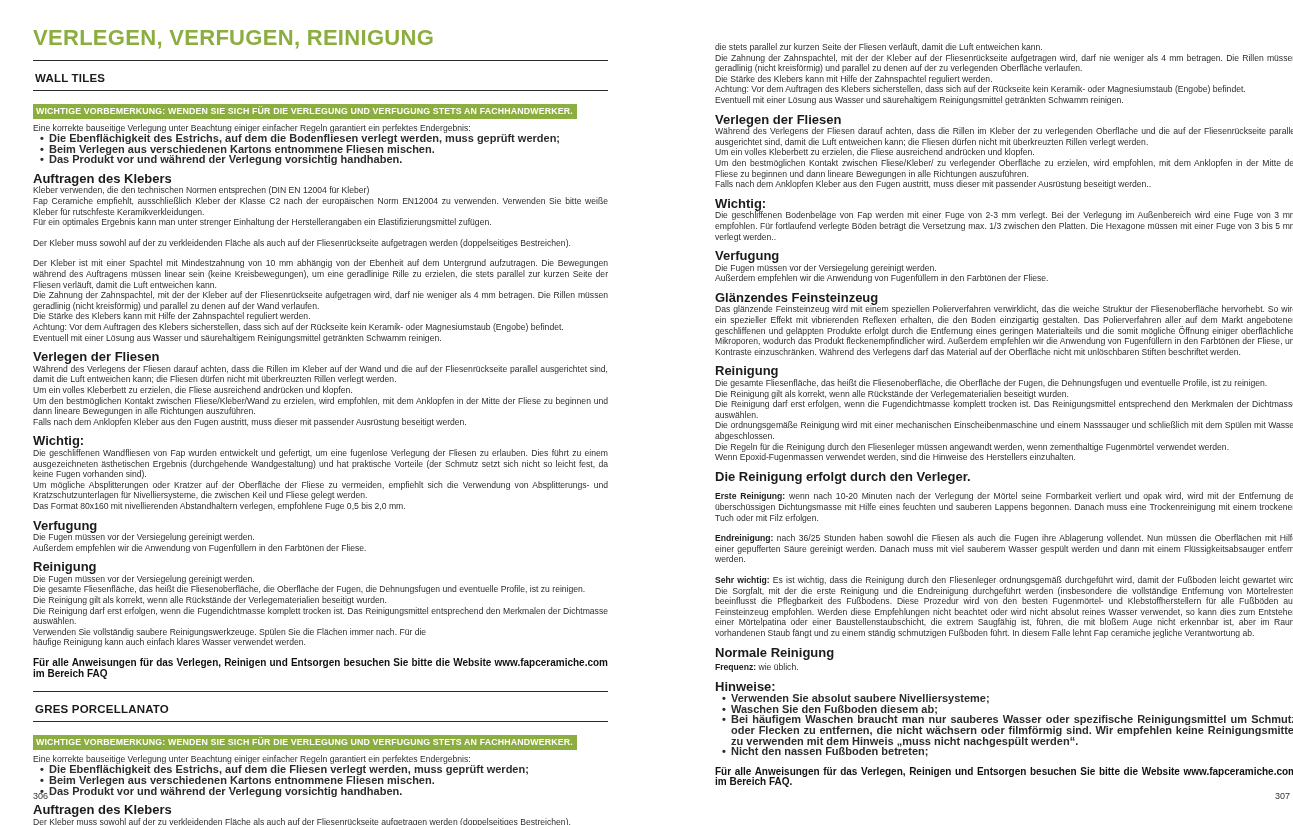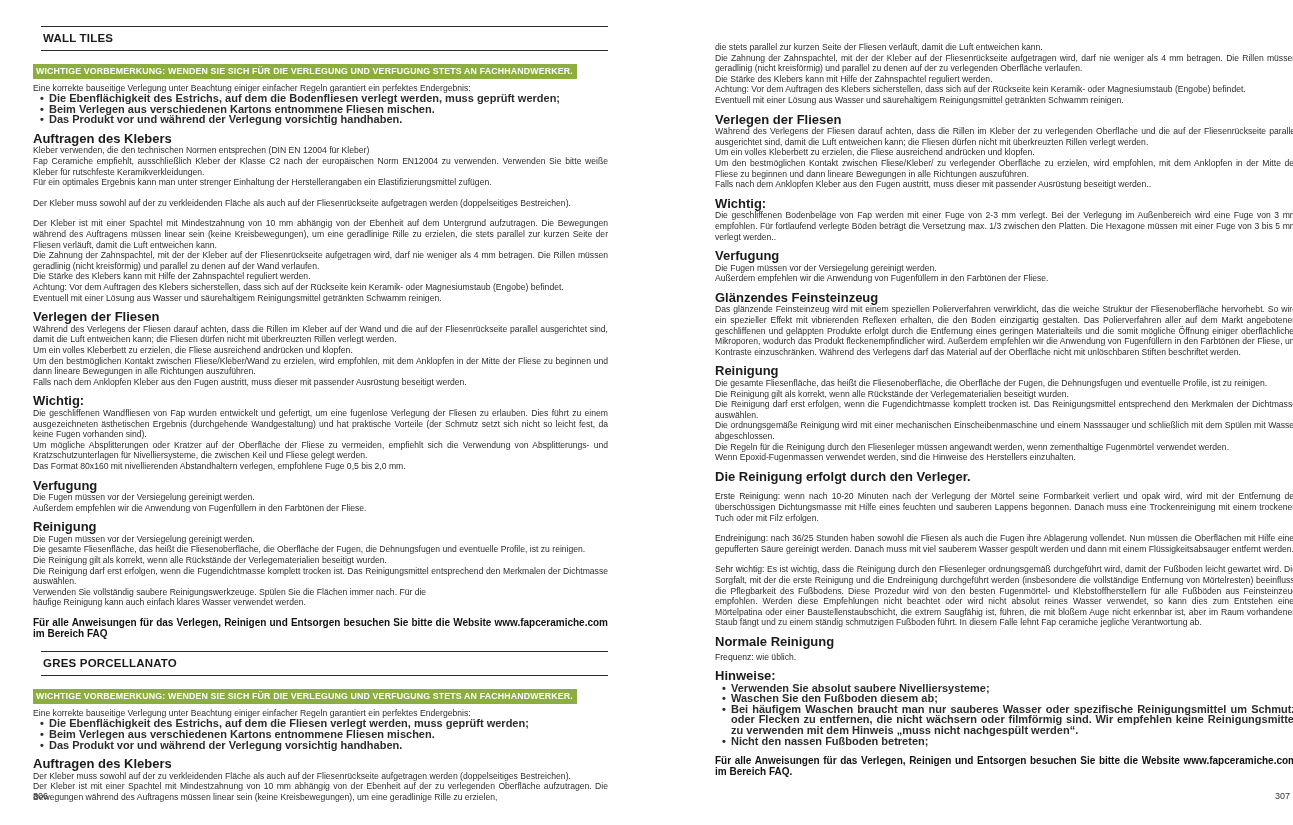--- a/index.html
+++ b/index.html
@@ -24,22 +24,22 @@
     margin:0 0 10px 0;
     font-size:22px;line-height:24px;font-weight:700;
     color:var(--green);letter-spacing:0.3px;
   }
 
   .blocks{width:100%;}
 
   .section-bar{
     border-top:1px solid var(--rule);
     border-bottom:1px solid var(--rule);
-    padding:5px 2px 6px 2px;
-    margin:12px 0 9px 8px;
+    padding:11px 2px 6px 2px;
+    margin:12px 0 9px 0;
     font-size:11.5px;font-weight:700;color:#1b1b1b;letter-spacing:0.2px;
   }
   .blocks .section-bar:first-child{margin-top:0;}
 
   .notice{
     display:inline-block;
     background:var(--green);color:#ffffff;
     font-weight:700;font-size:8.8px;line-height:10px;
     padding:2.5px 4px 2.5px 3px;margin:0 0 4px 0;letter-spacing:0.15px;
   }
@@ -49,21 +49,21 @@
     text-align:justify;white-space:pre-line;color:var(--text);
   }
   .para + .para{margin-top:10px;}
 
   .heading{
     font-size:13px;line-height:10.6px;font-weight:700;color:#1b1b1b;
     margin:9px 0 1px 0;
   }
 
   .runin{margin-top:9px;}
-  .runin b{font-weight:400;color:#1b1b1b;}
+  .runin b{font-weight:700;color:#1b1b1b;}
   .runin.tight{margin-top:4px;}
 
   ul.bullets{margin:0;padding:0 0 0 7px;list-style:none;}
   ul.bullets li{
     position:relative;padding-left:9px;
     font-size:11px;line-height:10.6px;color:var(--text);text-align:justify;font-weight:bold;
   }
   ul.bullets li::before{content:"\2022";position:absolute;left:0;top:0;}
 
   .bold-line{
@@ -76,20 +76,21 @@
   }
   .pagenum-left{left:33px;}
   .pagenum-right{left:708px;width:582px;text-align:right;}
 </style>
 </head>
 <body>
 
 <div class="sheet">
 
   <div class="col col-left">
+    <h1 class="doc-title">VERLEGEN, VERFUGEN, REINIGUNG</h1>
     <div class="blocks" id="left-blocks"><div class="section-bar">WALL TILES</div><div class="notice">WICHTIGE VORBEMERKUNG: WENDEN SIE SICH FÜR DIE VERLEGUNG UND VERFUGUNG STETS AN FACHHANDWERKER.</div><p class="para">Eine korrekte bauseitige Verlegung unter Beachtung einiger einfacher Regeln garantiert ein perfektes Endergebnis:</p><ul class="bullets">
           <li>Die Ebenflächigkeit des Estrichs, auf dem die Bodenfliesen verlegt werden, muss geprüft werden;</li>
           <li>Beim Verlegen aus verschiedenen Kartons entnommene Fliesen mischen.</li>
           <li>Das Produkt vor und während der Verlegung vorsichtig handhaben.</li>
         </ul><div class="heading">Auftragen des Klebers</div><p class="para">Kleber verwenden, die den technischen Normen entsprechen (DIN EN 12004 für Kleber)
 Fap Ceramiche empfiehlt, ausschließlich Kleber der Klasse C2 nach der europäischen Norm EN12004 zu verwenden. Verwenden Sie bitte weiße Kleber für rutschfeste Keramikverkleidungen.
 Für ein optimales Ergebnis kann man unter strenger Einhaltung der Herstellerangaben ein Elastifizierungsmittel zufügen.</p><p class="para">Der Kleber muss sowohl auf der zu verkleidenden Fläche als auch auf der Fliesenrückseite aufgetragen werden (doppelseitiges Bestreichen).</p><p class="para">Der Kleber ist mit einer Spachtel mit Mindestzahnung von 10 mm abhängig von der Ebenheit auf dem Untergrund aufzutragen. Die Bewegungen während des Auftragens müssen linear sein (keine Kreisbewegungen), um eine geradlinige Rille zu erzielen, die stets parallel zur kurzen Seite der Fliesen verläuft, damit die Luft entweichen kann.
 Die Zahnung der Zahnspachtel, mit der der Kleber auf der Fliesenrückseite aufgetragen wird, darf nie weniger als 4 mm betragen. Die Rillen müssen geradlinig (nicht kreisförmig) und parallel zu denen auf der Wand verlaufen.
 Die Stärke des Klebers kann mit Hilfe der Zahnspachtel reguliert werden.
 Achtung: Vor dem Auftragen des Klebers sicherstellen, dass sich auf der Rückseite kein Keramik- oder Magnesiumstaub (Engobe) befindet.

